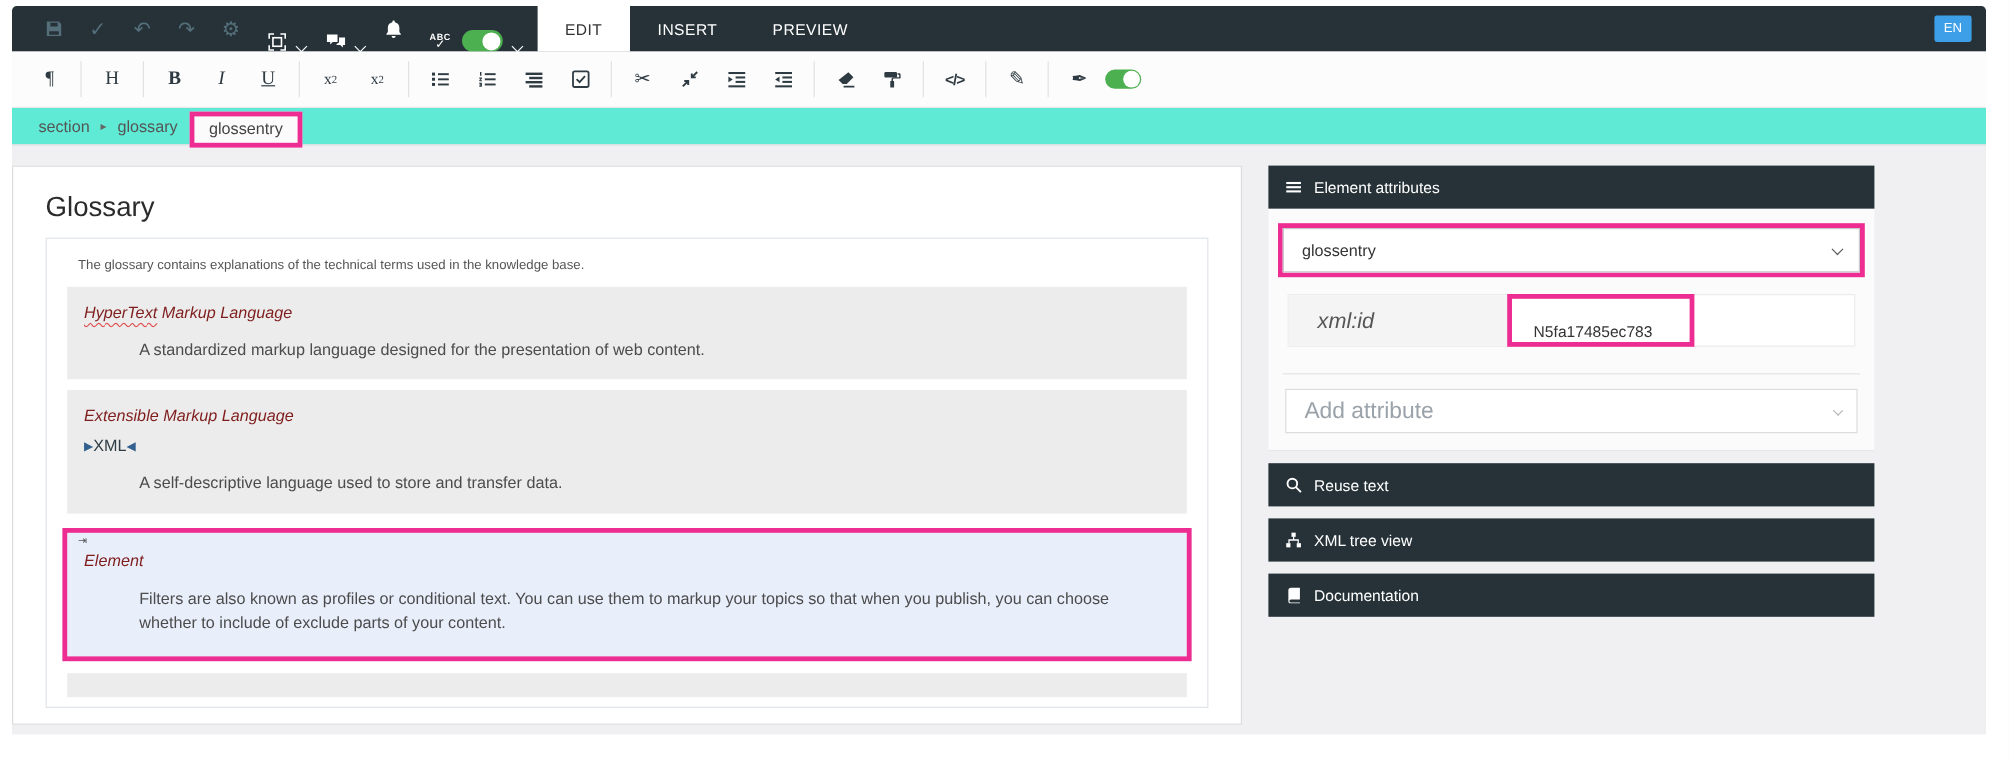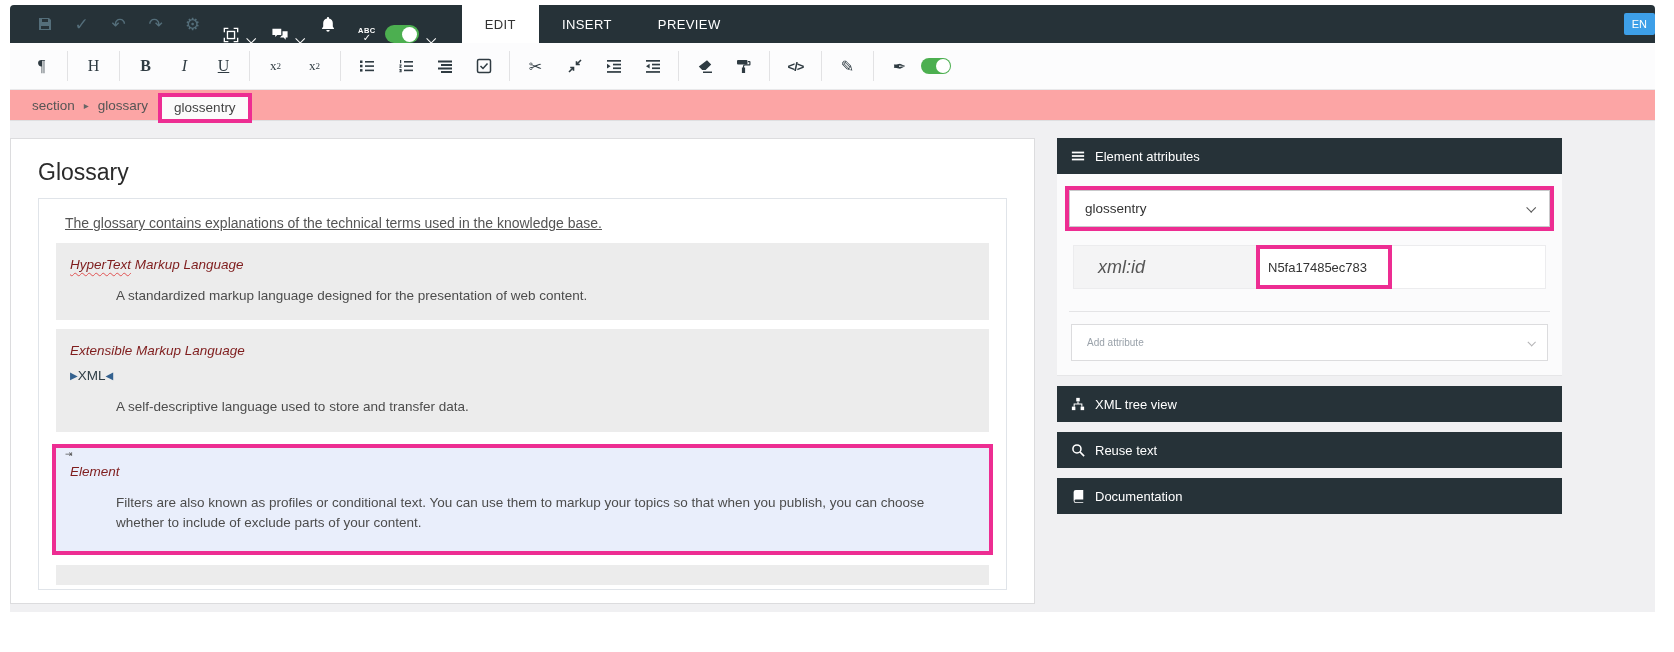--- a/index.html
+++ b/index.html
@@ -13,79 +13,79 @@
   .tb-icon svg{width:16px;height:16px;}
   .tb-group{display:flex;align-items:flex-end;height:100%;color:#fff;cursor:pointer;margin-left:6px;padding:0 6px;}
   .tb-group svg{width:16px;height:16px;}
   .cv{display:inline-block;width:6px;height:6px;border-right:1.7px solid currentColor;border-bottom:1.7px solid currentColor;transform:rotate(45deg) translateY(-1px);}
   .tb-group .cv{margin-left:8px;margin-top:-3px;}
   .spell{display:flex;flex-direction:column;align-items:center;line-height:1;color:#fff;}
   .spell .abc{font-size:7.5px;font-weight:bold;letter-spacing:.5px;}
   .spell .chk{font-size:10px;margin-top:-1px;}
   .toggle{width:34px;height:18px;border-radius:9px;background:#4caf50;position:relative;cursor:pointer;}
   .toggle .knob{position:absolute;top:1.5px;right:2px;width:15px;height:15px;border-radius:50%;background:#fff;}
-  .tabs{display:flex;height:100%;margin-left:22px;}
+  .tabs{display:flex;height:100%;margin-left:8px;}
   .tab{display:flex;align-items:center;padding:0 23px;color:#fff;font-size:13px;letter-spacing:.4px;cursor:pointer;}
   .tab.active{background:#fff;color:#333;}
-  .lang{margin-left:auto;background:#3d9fe8;color:#fff;font-size:11px;padding:5px 8px;border-radius:2px;cursor:pointer;}
+  .lang{margin-left:auto;margin-right:12px;background:#3d9fe8;color:#fff;font-size:11px;padding:5px 8px;border-radius:2px;cursor:pointer;}
 
   
   .fmtbar{position:absolute;left:10px;right:19px;top:43px;height:47px;background:#fcfcfd;border-bottom:1px solid #e8e8ea;display:flex;align-items:center;padding:0 12px;box-sizing:border-box;}
   .fmt-btn{display:flex;align-items:center;justify-content:center;width:39px;height:36px;color:#2f3b42;font-size:16px;cursor:pointer;}
   .fmt-btn svg{width:16px;height:16px;}
   .fmt-sep{width:1px;height:30px;background:#e2e2e4;margin:0 6px;}
   .serif{font-family:"Liberation Serif",serif;}
   .g-bold{font-weight:bold;}
   .g-italic{font-style:italic;}
   .g-under{text-decoration:underline;}
   .supsub{font-size:13px;}
   .supsub sup,.supsub sub{font-size:9px;}
   .code-glyph{font-size:13px;font-weight:bold;letter-spacing:-1px;}
   .fmt-toggle{width:30px;height:16px;border-radius:8px;background:#4caf50;position:relative;margin-left:2px;cursor:pointer;}
   .fmt-toggle .knob{position:absolute;top:1px;right:1.5px;width:14px;height:14px;border-radius:50%;background:#fff;}
 
   
-  .crumbbar{position:absolute;left:10px;right:19px;top:90px;height:31px;background:#fca5a5;border-bottom:1px solid #dfdfe1;display:flex;align-items:center;padding-left:22px;font-size:13.5px;color:#555;z-index:6;box-sizing:border-box;}
+  .crumbbar{position:absolute;left:10px;right:19px;top:90px;height:31px;background:#5eead4;border-bottom:1px solid #dfdfe1;display:flex;align-items:center;padding-left:22px;font-size:13.5px;color:#555;z-index:6;box-sizing:border-box;}
   .crumb{cursor:pointer;}
   .crumb-sep{margin:0 9px;font-size:10px;color:#666;}
   .crumb-hl{border:4px solid #ed2d92;padding:3px 12px 4px;margin-left:10px;background:#fbfbfb;position:relative;top:3px;color:#444;cursor:pointer;}
 
   
   .main{position:absolute;left:10px;right:19px;top:121px;height:491px;background:#f0f0f2;}
 
   
   .card{position:absolute;left:0;top:17px;width:1025px;height:466px;background:#fff;border:1px solid #dcdcde;box-sizing:border-box;padding:14px 27px 15px;}
   .doc-title{font-size:23px;color:#2b2b2b;font-weight:400;margin:6px 0 12px;}
   .inner{border:1px solid #e0e4e9;height:392px;box-sizing:border-box;padding:4px 8px;overflow:hidden;}
-  .intro{font-size:14px;color:#555;margin:12px 8px 12px 18px;cursor:text;text-decoration:underline;}
+  .intro{font-size:11px;color:#555;margin:12px 8px 12px 18px;cursor:text;}
   .entry{margin:0 9px 9px;padding:8px 14px 12px;background:#ececec;cursor:text;}
   .term{font-style:italic;color:#7f1d1d;font-size:13.5px;margin:6px 0 4px;font-family:"Liberation Sans",sans-serif;}
   .mis{text-decoration:underline wavy #e05252;text-decoration-thickness:1px;text-underline-offset:3px;}
   .abbr-line{margin:10px 0 4px;font-size:13.5px;color:#2f3e46;}
   .marker{color:#33618f;font-size:10px;vertical-align:1px;}
   .def{margin:14px 20px 2px 46px;font-size:13.5px;color:#4c4c4c;line-height:1.5;}
   .entry.selected{background:#e9eefb;border:4px solid #ed2d92;margin:12px 5px 10px;padding:10px 14px 16px;position:relative;}
   .cursor-mark{position:absolute;top:1px;left:9px;font-size:9px;color:#555;}
 
   
   .sidebar{position:absolute;left:1047px;top:17px;width:505px;}
   .panel-head{height:36px;background:#263238;color:#fff;display:flex;align-items:center;gap:10px;padding:0 14px;font-size:13px;cursor:pointer;}
   .panel-head svg{width:14px;height:14px;}
   .attr-body{background:#fbfbfc;border-bottom:1px solid #e6e6e8;padding:12px 6px 0;}
   .pink-wrap{border:4px solid #ed2d92;margin:0 2px;background:#fff;}
   .el-select{height:37px;background:#fff;border:1px solid #c9c9cb;display:flex;align-items:center;padding:0 15px;font-size:13.5px;color:#333;cursor:pointer;box-sizing:border-box;}
   .el-select .cv{margin-left:auto;color:#555;}
   .attr-row{display:flex;align-items:stretch;border:1px solid #ececee;height:42px;margin:14px 10px 0;background:#fff;}
   .attr-label{width:182px;background:#f4f4f5;display:flex;align-items:center;padding-left:24px;font-size:18px;color:#555;box-sizing:border-box;font-style:italic;}
   .attr-val-zone{flex:1;display:flex;align-items:stretch;}
-  .val-pink{border:4px solid #ed2d92;display:flex;align-items:center;padding:0 6px;margin:-1px 0;}
+  .val-pink{border:4px solid #ed2d92;display:flex;align-items:flex-end;padding:0 16px;margin:-1px 0;}
   .attr-input{border:none;outline:none;font-size:13px;color:#333;width:112px;font-family:"Liberation Sans",sans-serif;background:transparent;}
   .attr-divider{border:none;border-top:1px solid #e4e4e6;margin:22px 6px 0;}
   .add-attr{margin:12px 8px 14px;height:37px;border:1px solid #dcdcde;background:#fff;display:flex;align-items:center;padding:0 13px;box-sizing:border-box;cursor:pointer;}
-  .add-attr input{border:none;outline:none;flex:1;font-size:10px;color:#555;font-family:"Liberation Sans",sans-serif;background:transparent;}
+  .add-attr input{border:none;outline:none;flex:1;font-size:19px;color:#555;font-family:"Liberation Sans",sans-serif;background:transparent;}
   .add-attr input::placeholder{color:#9aa2aa;}
   .add-attr .cv{color:#b4b4b6;width:5px;height:5px;}
   .side-panel{margin-top:10px;}
 </style>
 </head>
 <body>
 
 <div class="topbar">
   <div class="tb-icon">
     <svg viewBox="0 0 16 16">
@@ -313,42 +313,42 @@
       <hr class="attr-divider">
 
       <div class="add-attr">
         <input placeholder="Add attribute" style="">
         <span class="cv"></span>
       </div>
     </div>
 
     <div class="panel-head side-panel">
       <span>
+        <svg viewBox="0 0 16 16" fill="none" stroke="currentColor" stroke-width="1.8">
+            <circle cx="6.8" cy="6.8" r="4.6"></circle>
+            <path d="M10.2 10.2 15 15"></path>
+          </svg>
+      </span>
+      <span>Reuse text</span>
+    </div>
+
+    <div class="panel-head side-panel">
+      <span>
         <svg viewBox="0 0 16 16" fill="currentColor">
             <rect x="6" y="1" width="4" height="4"></rect>
             <rect x="1" y="11" width="4" height="4"></rect>
             <rect x="11" y="11" width="4" height="4"></rect>
             <path d="M7.4 5h1.2v2.4H13V11h-1.2V8.6H4.2V11H3V7.4h4.4z"></path>
           </svg>
       </span>
       <span>XML tree view</span>
     </div>
 
     <div class="panel-head side-panel">
       <span>
-        <svg viewBox="0 0 16 16" fill="none" stroke="currentColor" stroke-width="1.8">
-            <circle cx="6.8" cy="6.8" r="4.6"></circle>
-            <path d="M10.2 10.2 15 15"></path>
-          </svg>
-      </span>
-      <span>Reuse text</span>
-    </div>
-
-    <div class="panel-head side-panel">
-      <span>
         <svg viewBox="0 0 16 16" fill="currentColor">
             <path d="M5.5 1H14v11H5.5a1.5 1.5 0 0 0 0 3H14v1H5.5A2.5 2.5 0 0 1 3 13.5v-10A2.5 2.5 0 0 1 5.5 1z"></path>
           </svg>
       </span>
       <span>Documentation</span>
     </div>
 
   </div>
 </div>
 

